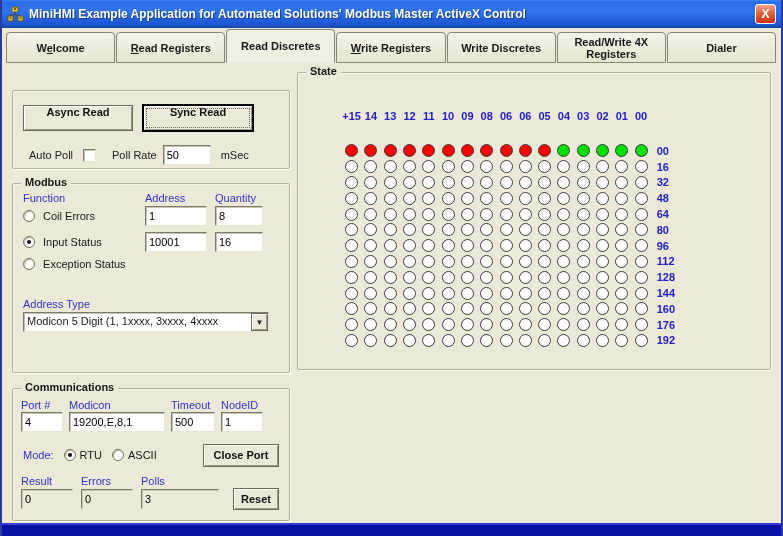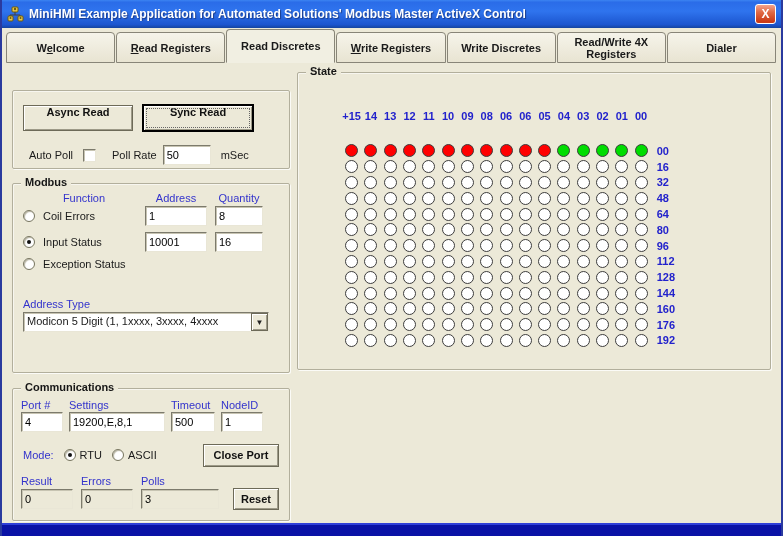--- a/index.html
+++ b/index.html
@@ -103,21 +103,21 @@
   .g-read .btn-row { display:flex; }
   .g-read .btn-row .btn { width:110px; height:26px; }
   .g-read .btn-row .btn + .btn { margin-left:10px; }
   .g-read .poll-row { display:flex; align-items:center; margin:14px 0 0 6px; }
 
   
   .g-modbus { margin-top:14px; height:204px; padding:8px 10px 0 10px; }
   .mrow { display:grid; grid-template-columns:122px 62px 8px 48px; align-items:center; margin-bottom:6px; }
   .mrow .tbox { width:100%; height:20px; }
   .mhead { margin-bottom:2px; }
-  .mhead span { font-weight:normal;text-align:center; }
+  .mhead span { font-weight:normal; }
   .addr-type { margin-top:28px; }
   .addr-type .lbl-blue { display:block; margin-bottom:2px; }
 
   
   .g-comms { margin-top:15px; height:143px; padding:10px 10px 0 8px; }
   .crow { display:grid; grid-template-columns:42px 96px 44px 42px; column-gap:6px; align-items:center; }
   .crow.labels { margin-bottom:1px; }
   .crow .tbox { width:100%; height:20px; }
   .mode-row { display:flex; align-items:center; margin:12px 0 8px 2px; }
   .mode-row .radio { margin:0 4px 0 10px; }
@@ -245,21 +245,21 @@
             <span class="val">Modicon 5 Digit (1, 1xxxx, 3xxxx, 4xxxx</span>
             <span class="drop">▼</span>
           </div>
         </div>
       </div>
 
       <div class="groupbox g-comms">
         <span class="legend">Communications</span>
         <div class="crow labels">
           <span class="lbl-blue">Port #</span>
-          <span class="lbl-blue">Settings</span>
+          <span class="lbl-blue">Modicon</span>
           <span class="lbl-blue">Timeout</span>
           <span class="lbl-blue">NodeID</span>
         </div>
         <div class="crow">
           <input class="tbox" value="4" style="">
           <input class="tbox" value="19200,E,8,1" style="">
           <input class="tbox" value="500" style="">
           <input class="tbox" value="1" style="">
         </div>
         <div class="mode-row">

